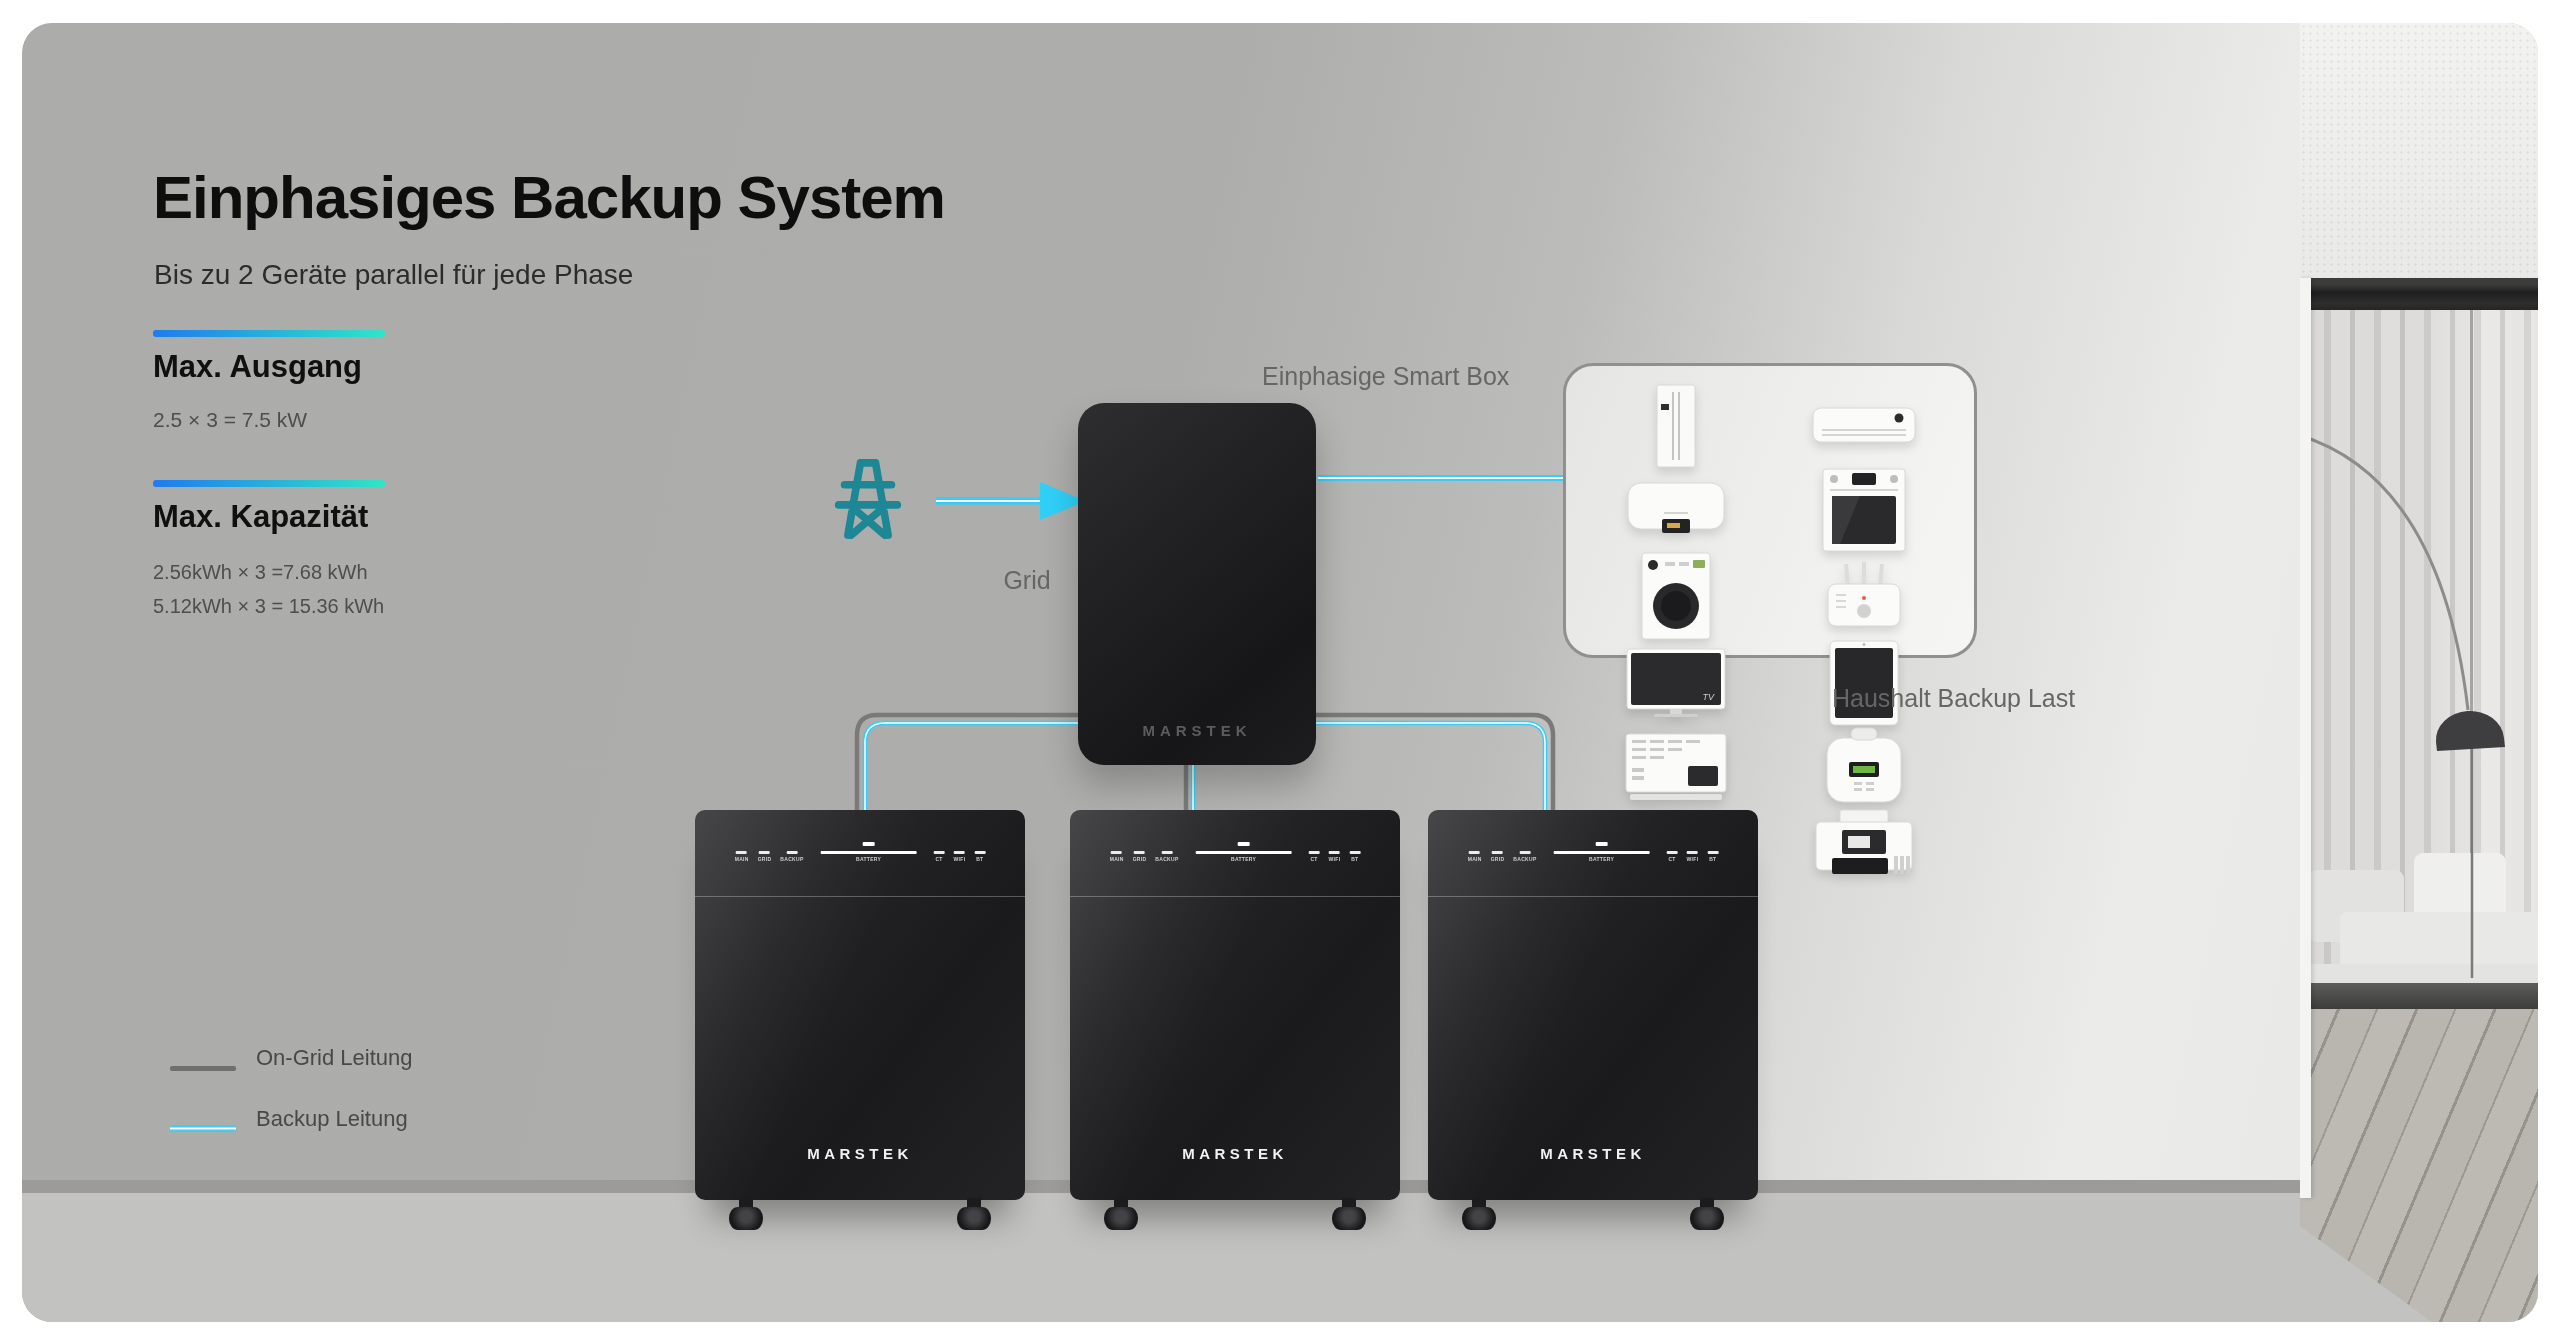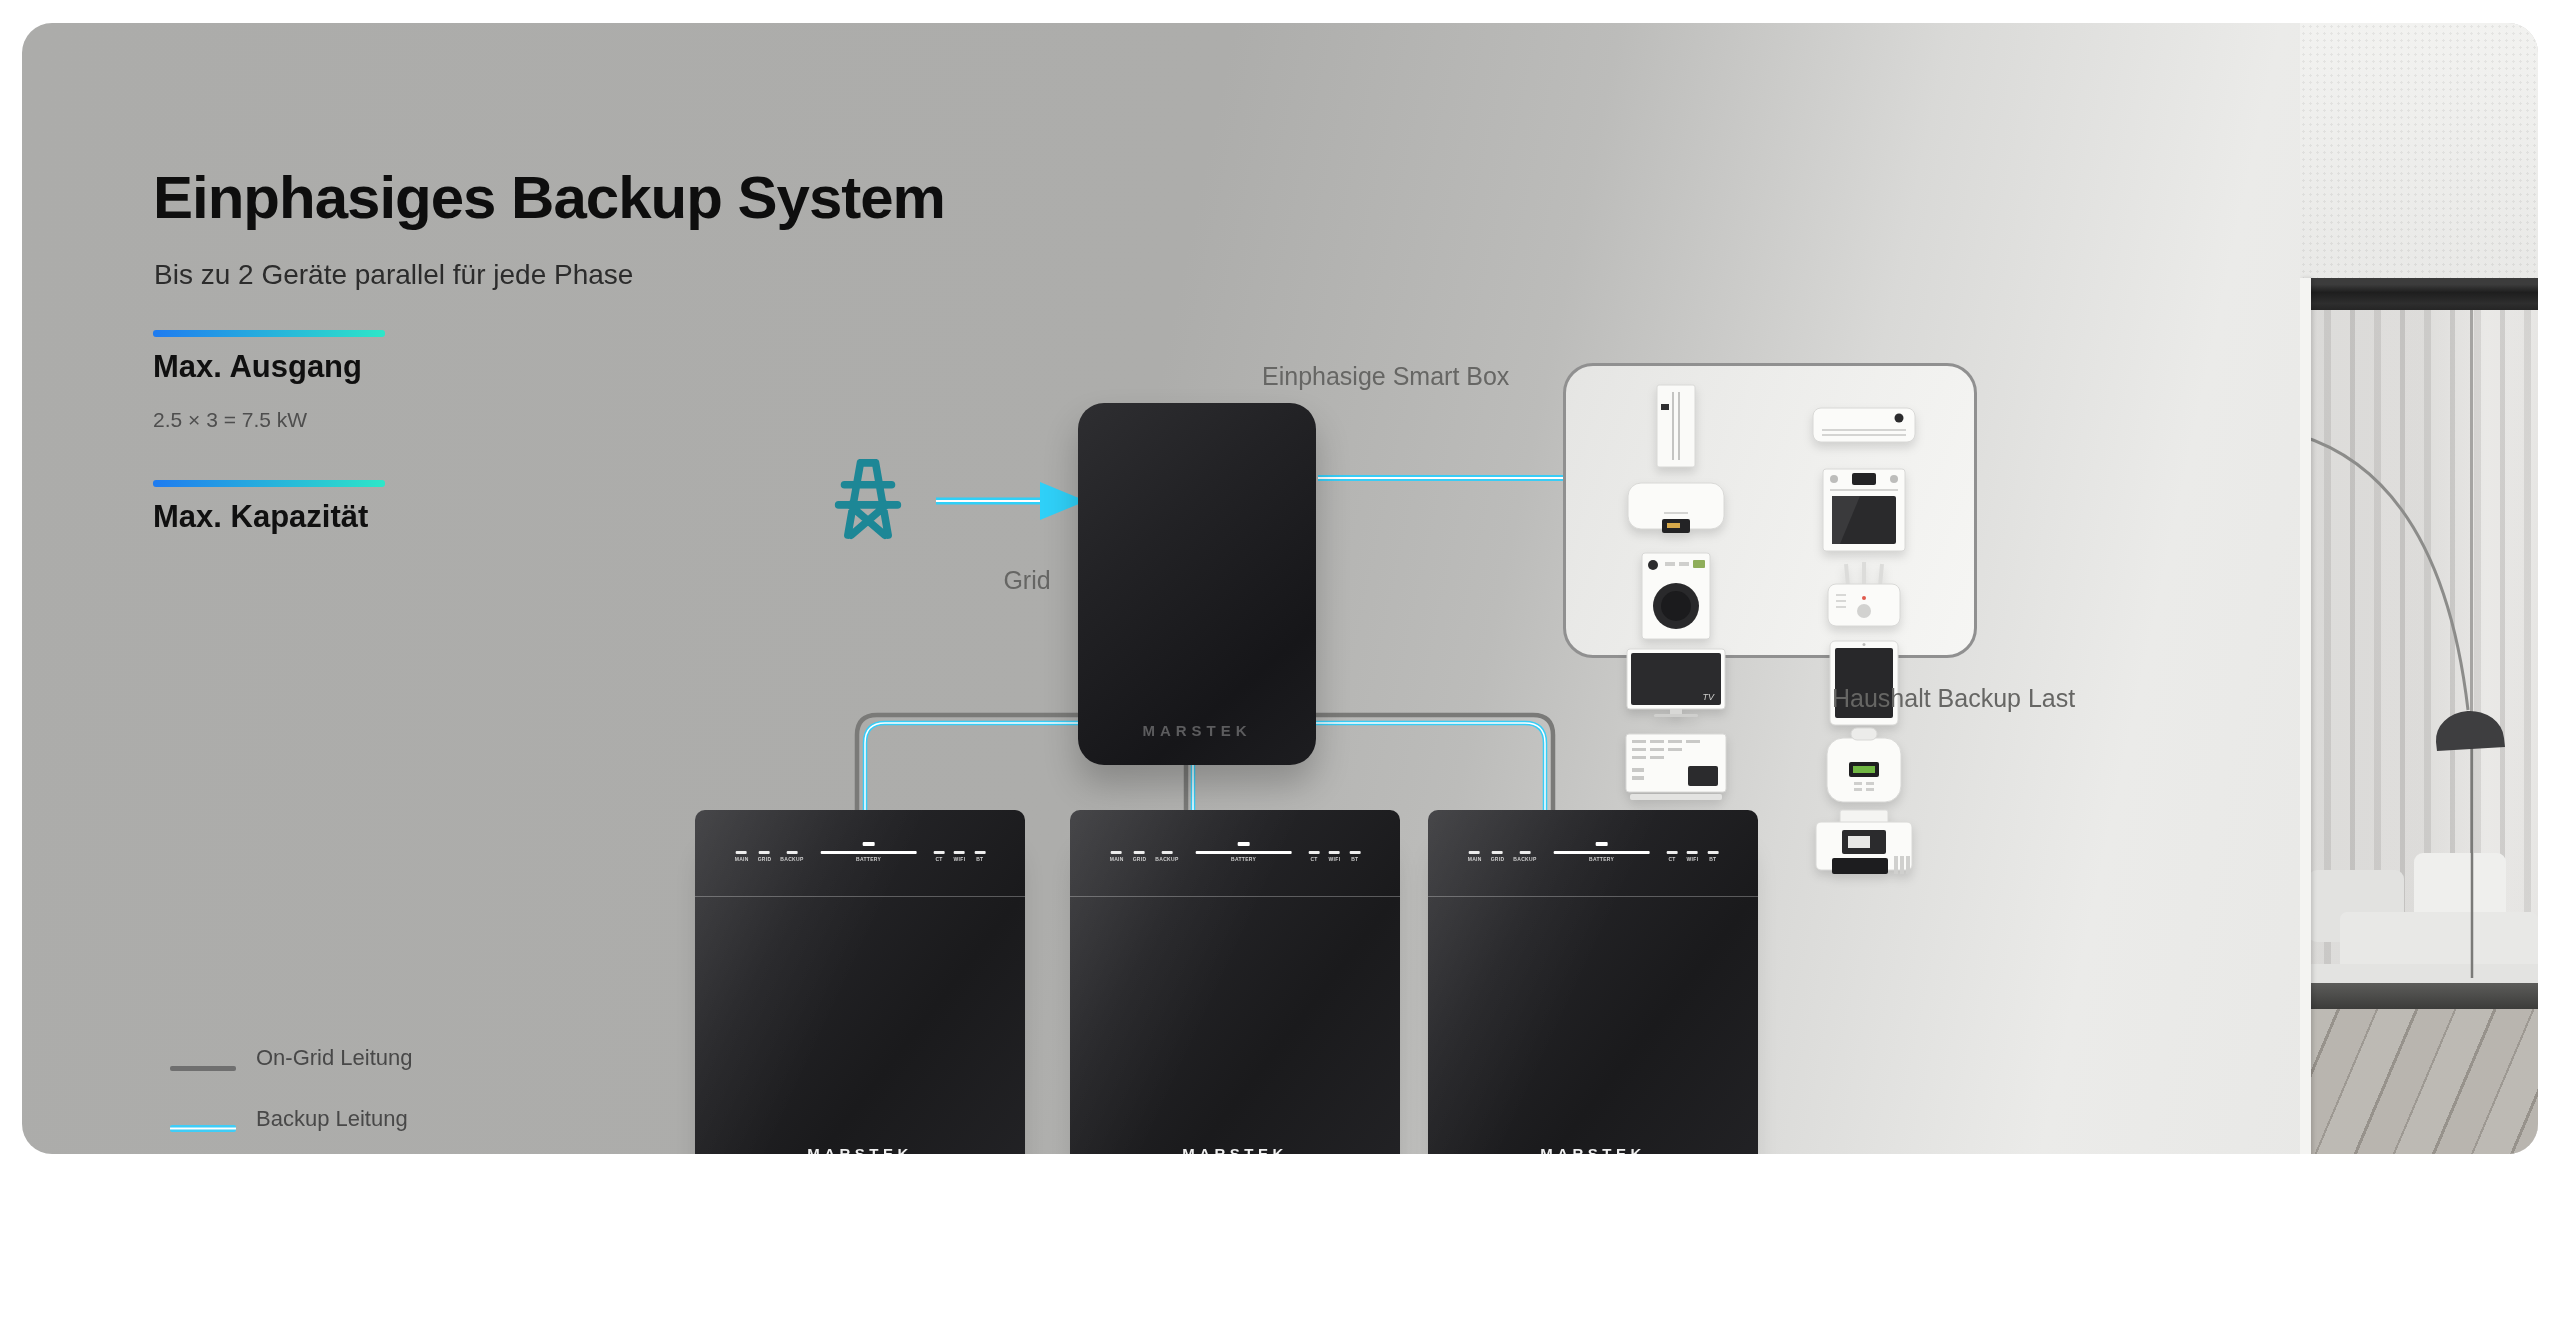--- a/index.html
+++ b/index.html
@@ -1,17 +1,17 @@
 <!DOCTYPE html>
 <html><head>
 <meta charset="utf-8">
 <style>
   html,body{margin:0;padding:0;background:#ffffff;width:2560px;height:1343px;
     font-family:"Liberation Sans",sans-serif;-webkit-font-smoothing:antialiased;}
-  .canvas{position:absolute;left:22px;top:23px;width:2516px;height:1131px;border-radius:30px;
+  .canvas{position:absolute;left:22px;top:23px;width:2516px;height:1299px;border-radius:30px;
     overflow:hidden;
     background:linear-gradient(102deg,#acacaa 0%,#adadab 44%,#bcbcba 58%,#d9d9d7 70%,#ebebe9 82%,#e6e6e4 100%);}
   .abs{position:absolute;}
 
   
   .title{left:131px;top:100px;font-size:60px;font-weight:700;color:#0e0e0e;letter-spacing:-1px;}
   .subtitle{left:132px;top:208px;font-size:28px;color:#2c2c2c;}
 
   
   .accent{width:232px;height:7px;border-radius:3px;
@@ -106,20 +106,24 @@
 
   <h1 class="abs title">Einphasiges Backup System</h1>
   <p class="abs subtitle">Bis zu 2 Geräte parallel für jede Phase</p>
 
   <div class="abs accent" style="left:131px;top:307px;"></div>
   <div class="abs spec-h" style="left:131px;top:326px;">Max. Ausgang</div>
   <div class="abs spec-v" style="left:131px;top:380px;">2.5 × 3 = 7.5 kW</div>
 
   <div class="abs accent" style="left:131px;top:457px;"></div>
   <div class="abs spec-h" style="left:131px;top:476px;">Max. Kapazität</div>
+  <div class="abs spec-v" style="left:131px;top:532px;font-size:20px;">
+    <div>2.56kWh × 3 =7.68 kWh</div>
+    <div>5.12kWh × 3 = 15.36 kWh</div>
+  </div>
 
   <div class="abs legend-row" style="left:148px;top:1022px;">
     <span class="lg-line lg-gray"></span>
     <span class="lg-label">On-Grid Leitung</span>
   </div>
   <div class="abs legend-row" style="left:148px;top:1076px;margin-top:7px;">
     <span class="lg-line lg-cyan"></span>
     <span class="lg-label">Backup Leitung</span>
   </div>
 

